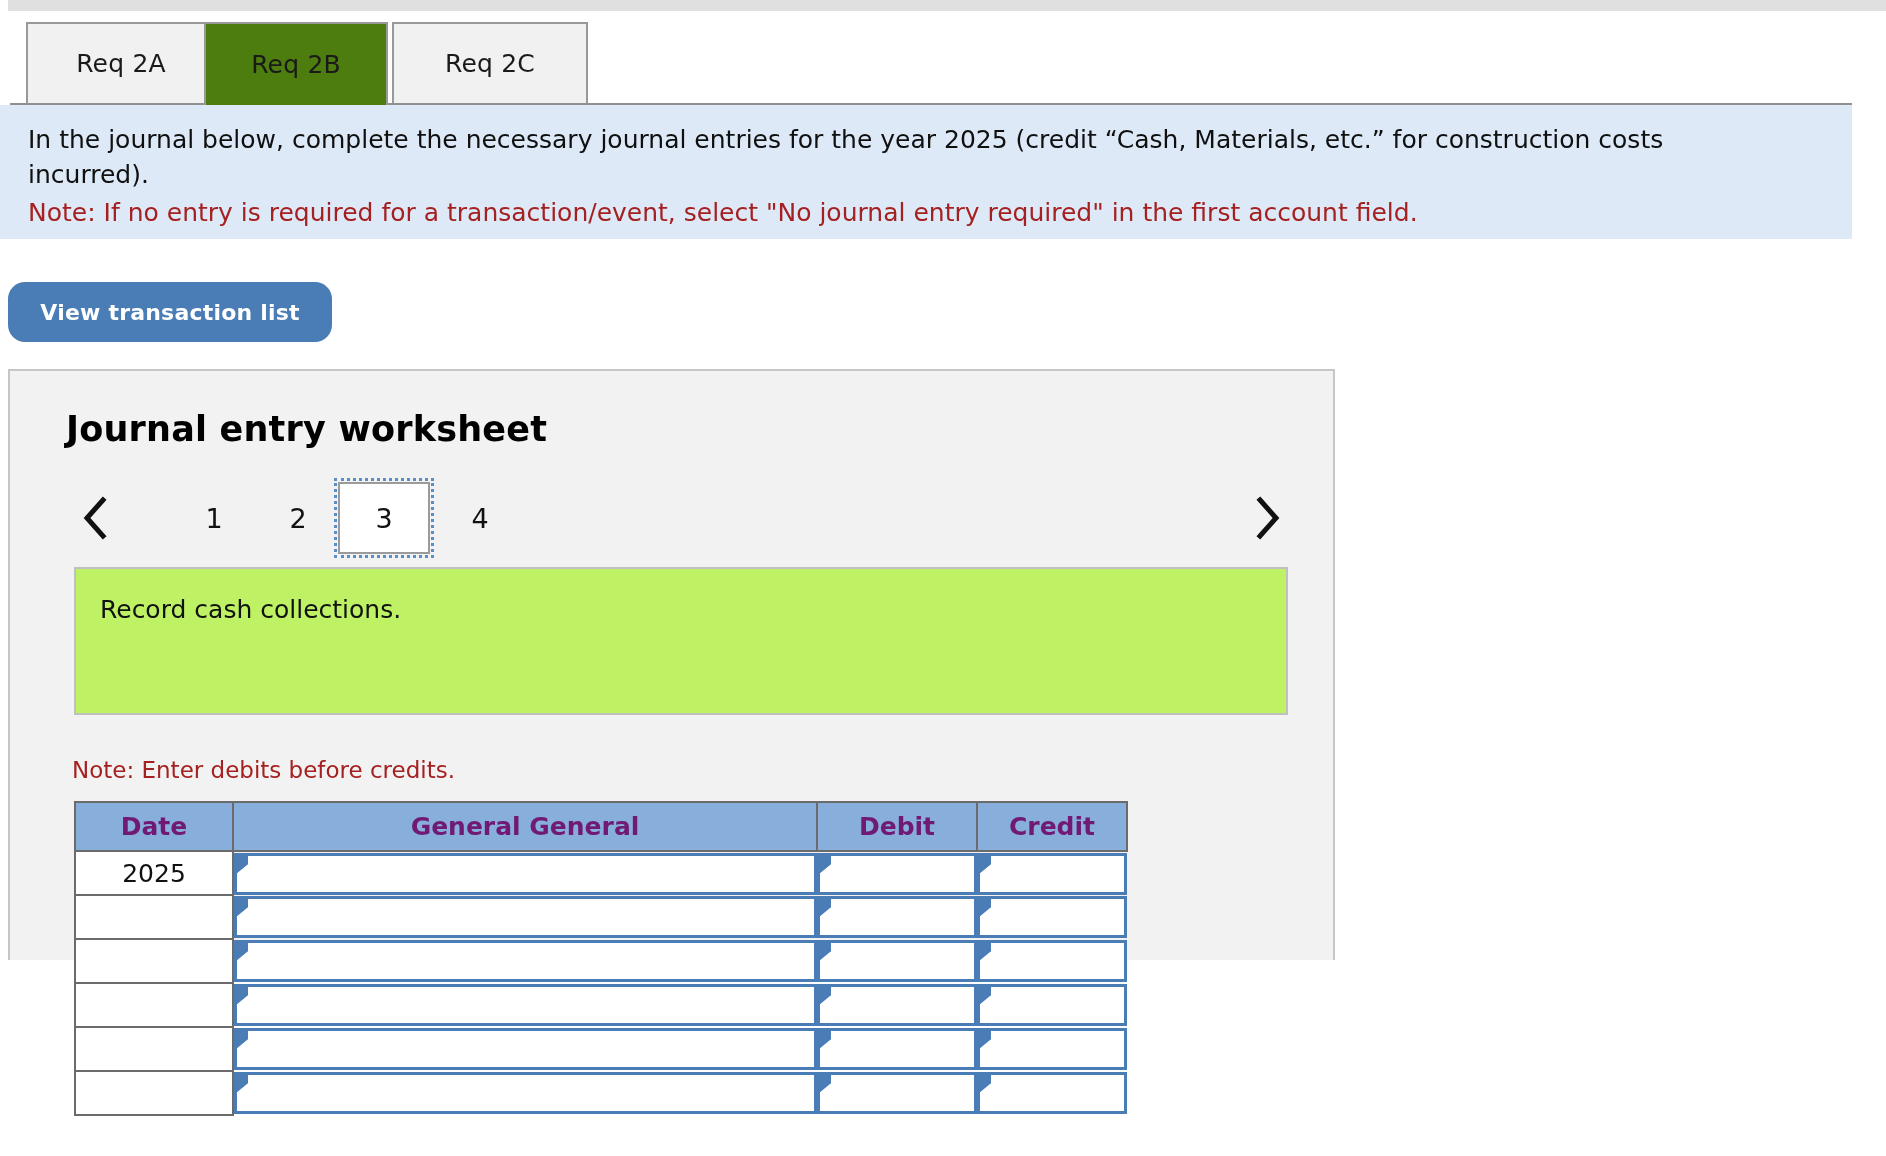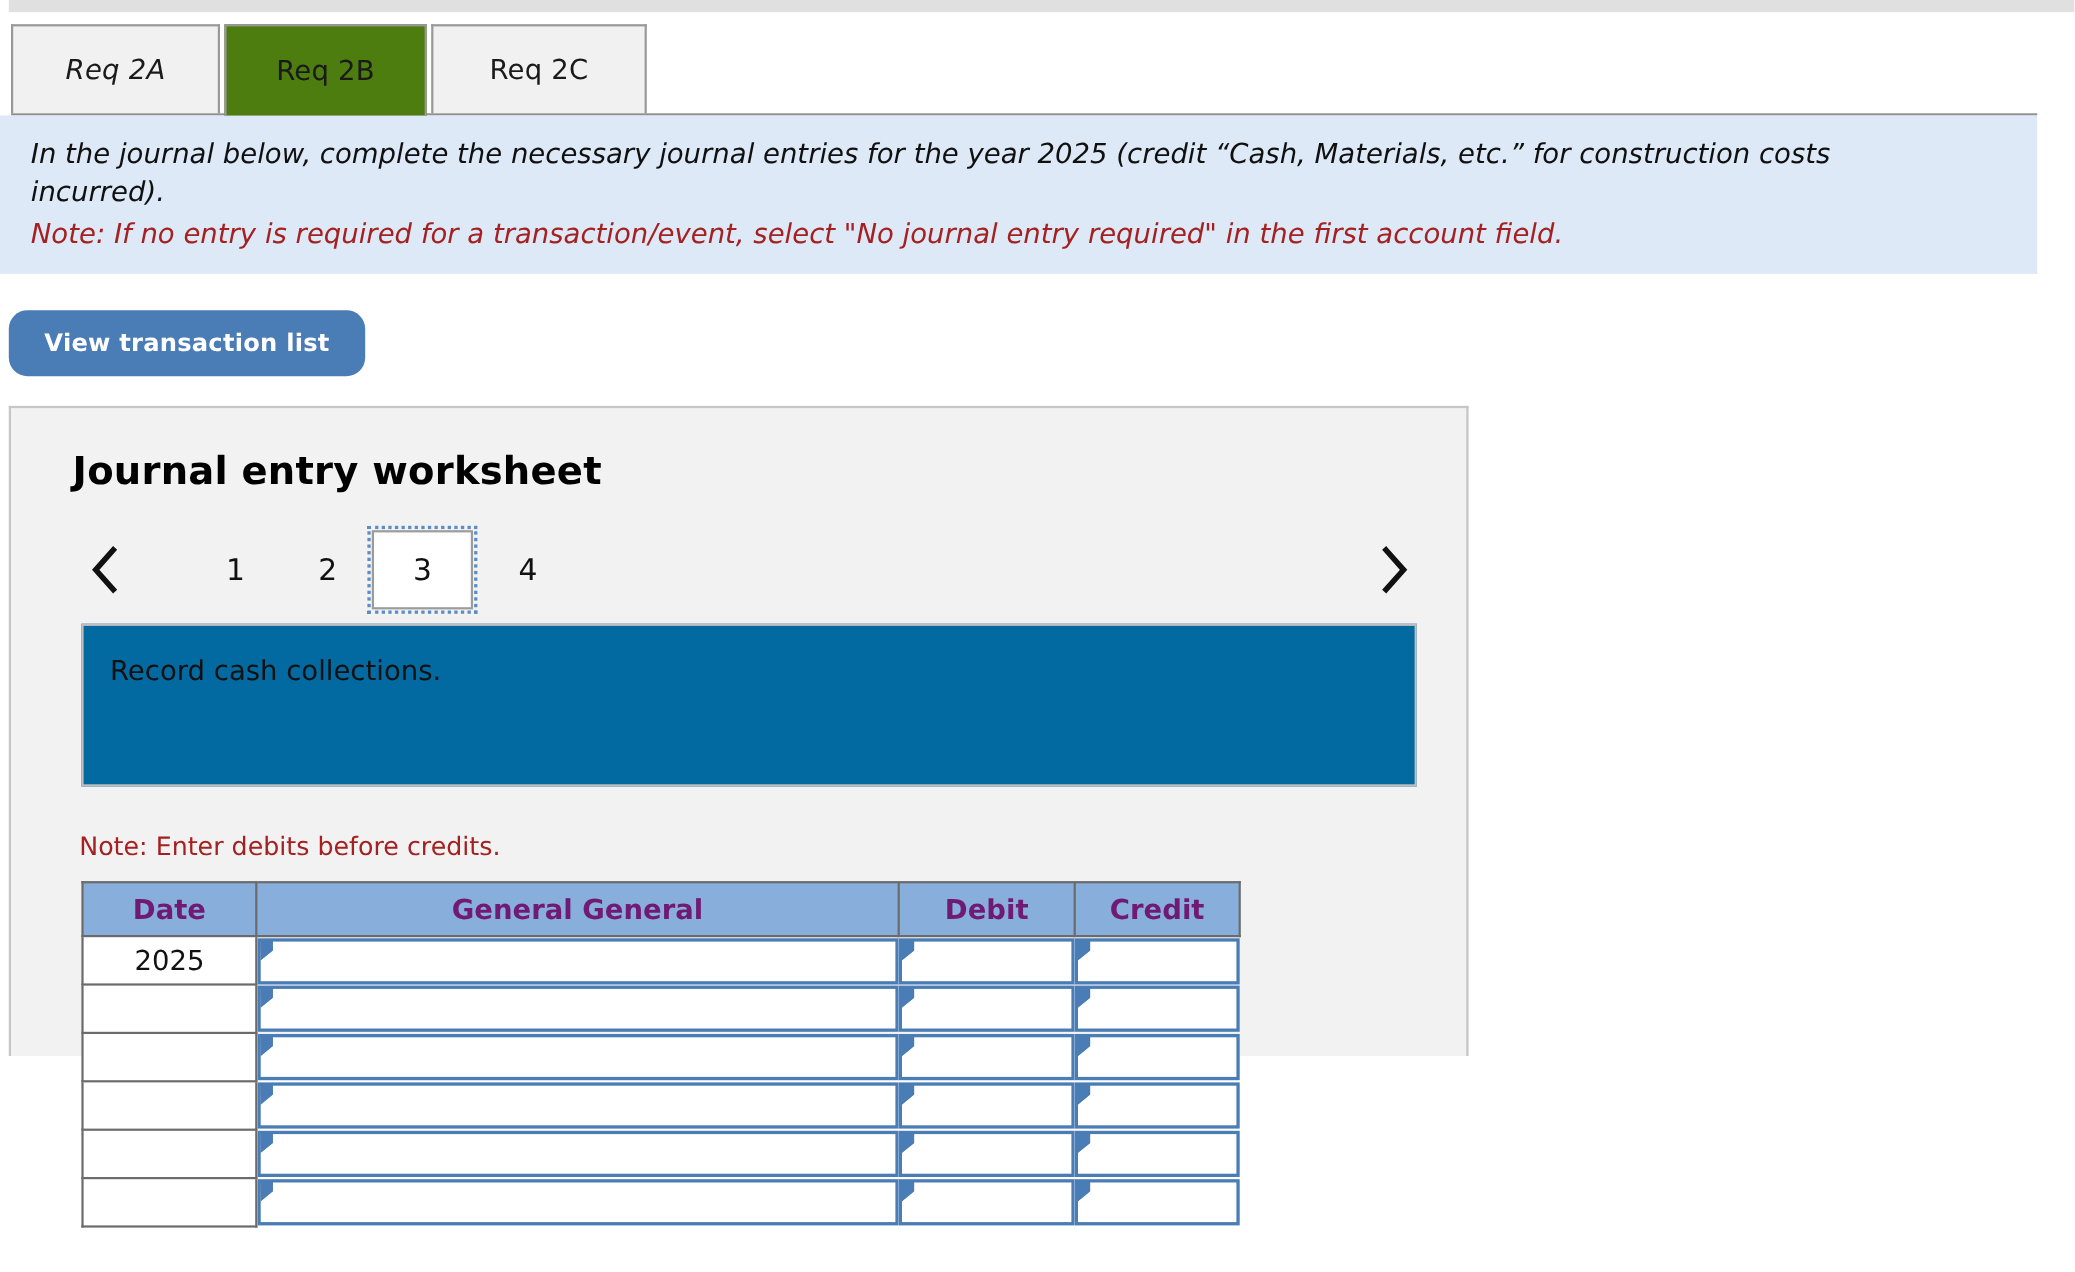--- a/index.html
+++ b/index.html
@@ -54,34 +54,33 @@
     justify-content: center;
     font-size: 25px;
     color: #1a1a1a;
     letter-spacing: .2px;
   }
   .tab.active {
     background: #4d7c0f;
     z-index: 4;
     height: 83px;
   }
-  #tab-0 { left: 10px;  width: 190px; font-style: italic; }
+  #tab-0 { left: 26px;  width: 190px; }
   #tab-1 { left: 204px; width: 184px; }
   #tab-2 { left: 392px; width: 196px; }
 
   
   .banner {
     position: absolute;
     left: 0px;
     top: 105px;
     width: 1852px;
     box-sizing: border-box;
     background: #dde9f7;
-    padding: 17px 26px 19px 28px;
-    font-style: italic;
+    padding: 17px 26px 9px 28px;
   }
   .banner-main {
     font-size: 25px;
     line-height: 35px;
     color: #101010;
     max-width: 1760px;
   }
   .banner-note {
     font-size: 25px;
     line-height: 35px;
@@ -177,21 +176,21 @@
   #page-4 { left: 368px; }
 
   
   .desc-box {
     position: absolute;
     left: 64px;
     top: 196px;
     width: 1214px;
     height: 148px;
     box-sizing: border-box;
-    background: #0369a1;
+    background: #bef264;
     border: 2px solid #c0c0c0;
     padding: 26px 24px;
     font-size: 25px;
     color: #111111;
   }
 
   
   .debits-note {
     position: absolute;
     left: 62px;

